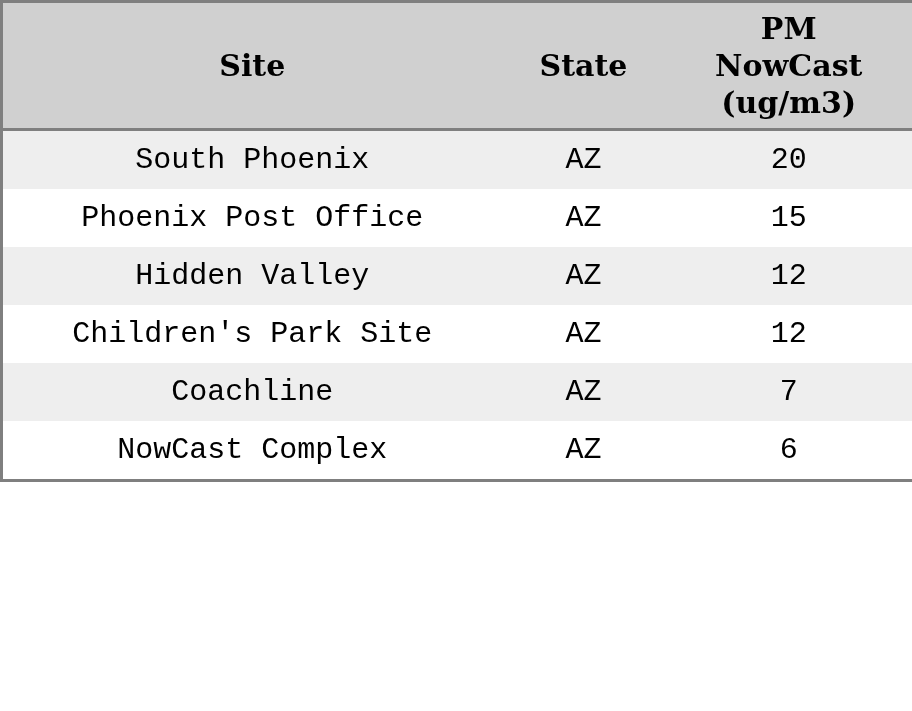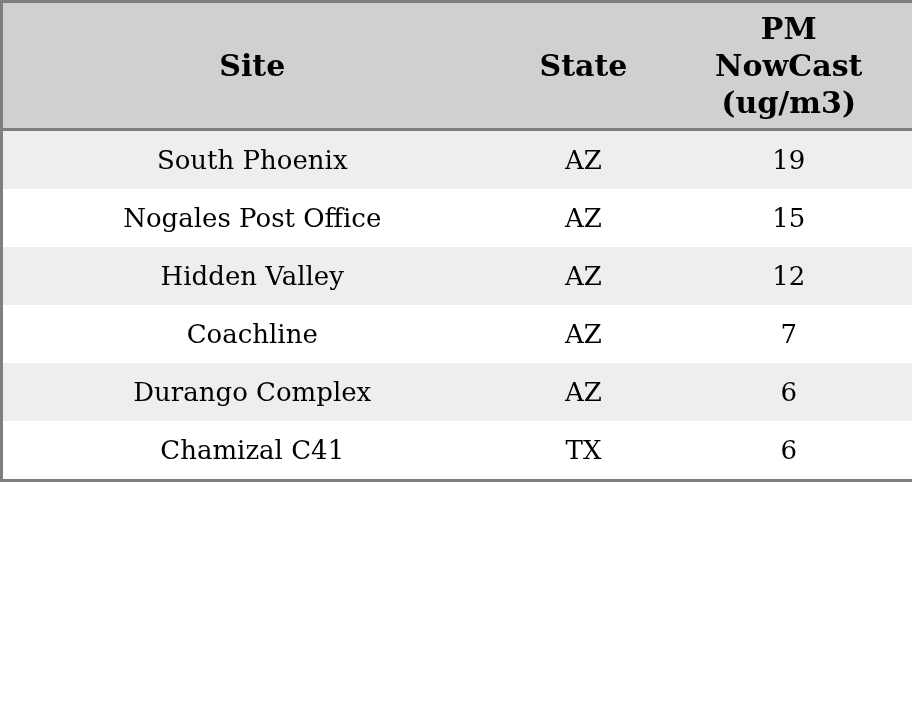--- a/index.html
+++ b/index.html
@@ -31,25 +31,26 @@
     vertical-align: middle;
     line-height: 37px;
     padding: 0;
   }
   .pm-header-label {
     display: inline-block;
     max-width: 165px; 
   }
   table.pm-table tbody td {
     height: 58px;
-    font-size: 26px;
+    font-size: 30px;
     text-align: center;
     vertical-align: middle;
     padding: 0;
     background: #ffffff;
+    font-family: Liberation Mono, monospace;
   }
   table.pm-table tbody tr:nth-child(odd) td {
     background: #eeeeee;
   }
 </style>
 </head>
 <body>
 
 <table class="pm-table">
   <colgroup>
@@ -68,41 +69,41 @@
       <th>
         <span class="pm-header-label">PM NowCast (ug/m3)</span>
       </th>
     </tr>
   </thead>
   <tbody>
 
   <tr>
         <td>South Phoenix</td>
         <td>AZ</td>
-        <td>19</td>
+        <td>20</td>
       </tr>
       <tr>
-        <td>Nogales Post Office</td>
+        <td>Phoenix Post Office</td>
         <td>AZ</td>
         <td>15</td>
       </tr>
       <tr>
         <td>Hidden Valley</td>
         <td>AZ</td>
         <td>12</td>
       </tr>
       <tr>
+        <td>Children's Park Site</td>
+        <td>AZ</td>
+        <td>12</td>
+      </tr>
+      <tr>
         <td>Coachline</td>
         <td>AZ</td>
         <td>7</td>
       </tr>
       <tr>
-        <td>Durango Complex</td>
+        <td>NowCast Complex</td>
         <td>AZ</td>
-        <td>6</td>
-      </tr>
-      <tr>
-        <td>Chamizal C41</td>
-        <td>TX</td>
         <td>6</td>
       </tr>
     </tbody>
 </table>
 
 </body></html>

